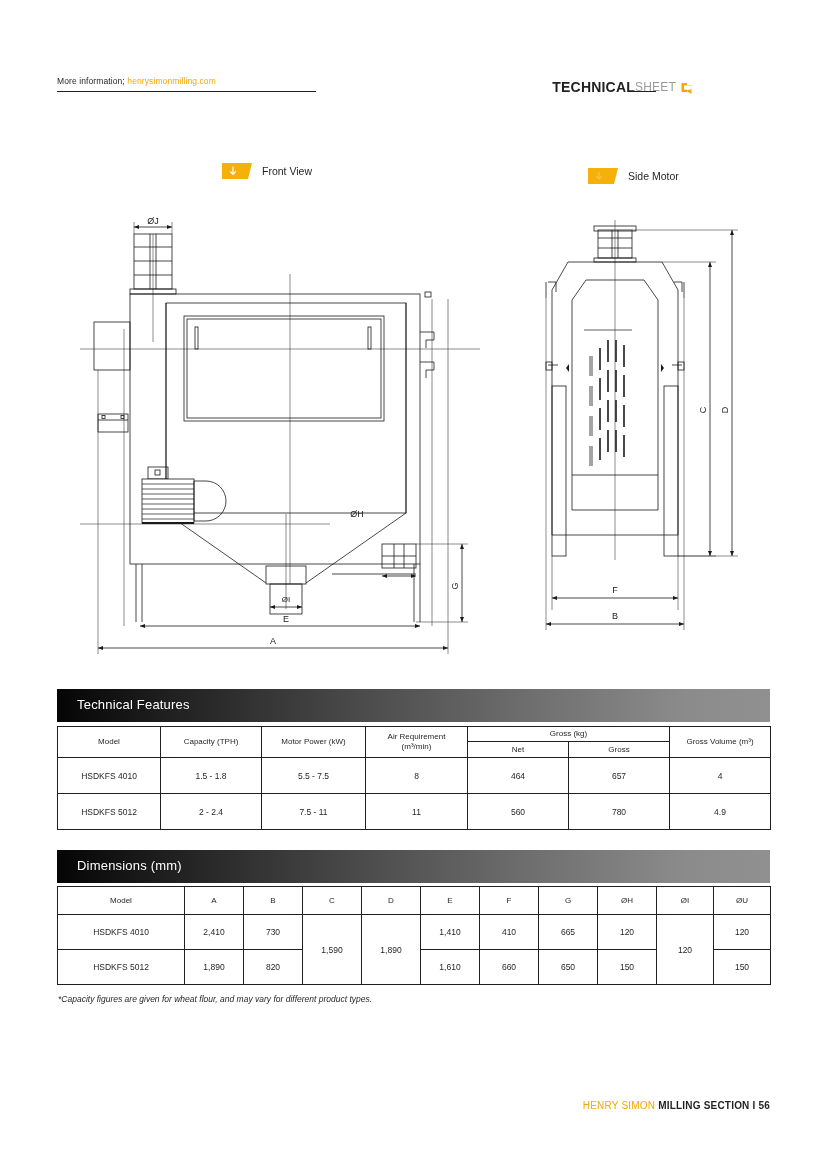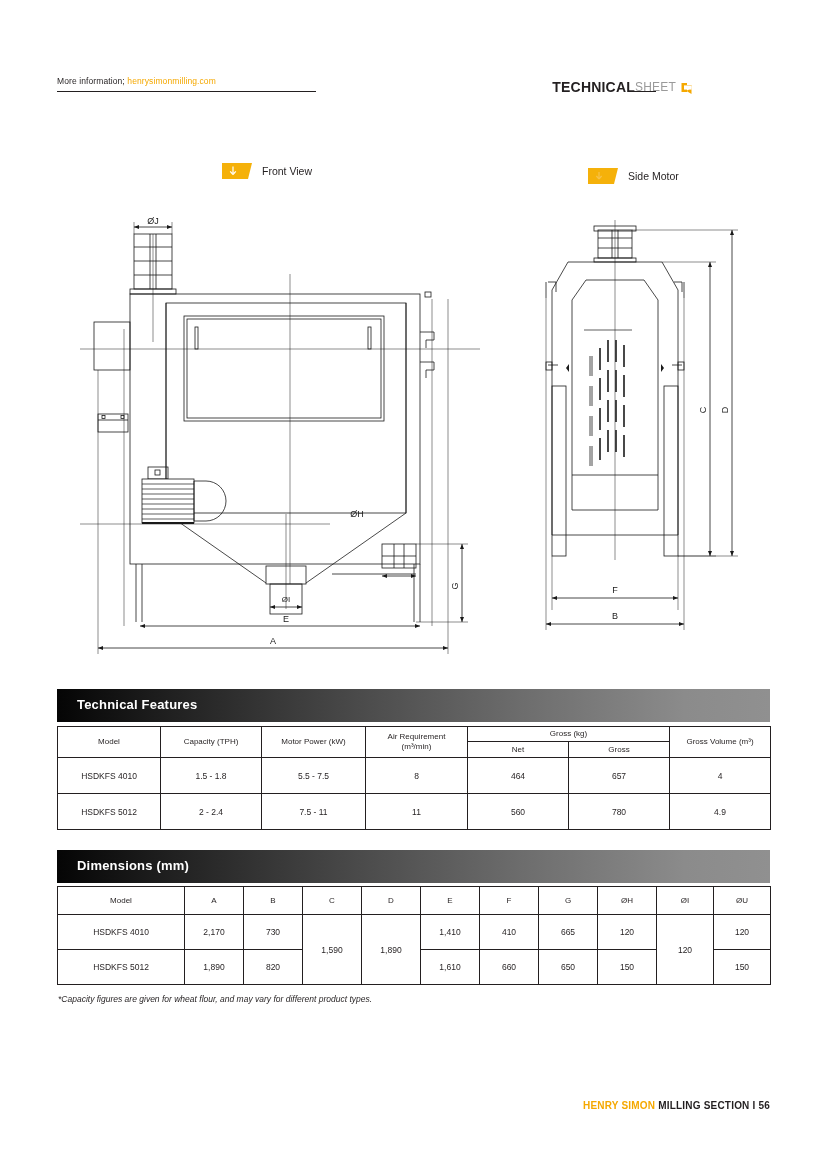--- a/index.html
+++ b/index.html
@@ -114,21 +114,21 @@
     width: 713px;
     height: 33px;
     background: linear-gradient(to right, #050505 0%, #1d1d1d 14%, #4a4a4a 42%, #6e6e6e 66%, #8b8b8b 88%, #909090 100%);
   }
   .section-bar .section-title {
     position: absolute;
     left: 20px;
     top: 8px;
     color: #ffffff;
     font-size: 13px;
-    font-weight: bold;
+    font-weight: normal;
     letter-spacing: .2px;
   }
   #bar-technical { top: 689px; }
   #bar-dimensions { top: 850px; }
 
   
   table.tsheet {
     position: absolute;
     left: 57px;
     width: 713px;
@@ -177,21 +177,21 @@
   .page-footer {
     position: absolute;
     right: 57px;
     top: 1100px;
     font-size: 10px;
     letter-spacing: .2px;
     white-space: nowrap;
   }
   .page-footer .brand {
     color: #f5a800;
-    font-weight: bold;
+    font-weight: normal;
     padding-left: 20px;
   }
   .page-footer .section {
     color: #231f20;
     font-weight: bold;
   }
 </style>
 </head>
 <body>
 
@@ -534,21 +534,21 @@
       <th>F</th>
       <th>G</th>
       <th>ØH</th>
       <th>ØI</th>
       <th>ØU</th>
     </tr>
   </thead>
   <tbody>
     <tr>
       <td>HSDKFS 4010</td>
-      <td>2,170</td>
+      <td>2,410</td>
       <td>730</td>
       <td rowspan="2">1,590</td>
       <td rowspan="2">1,890</td>
       <td>1,410</td>
       <td>410</td>
       <td>665</td>
       <td>120</td>
       <td rowspan="2">120</td>
       <td>120</td>
     </tr>

